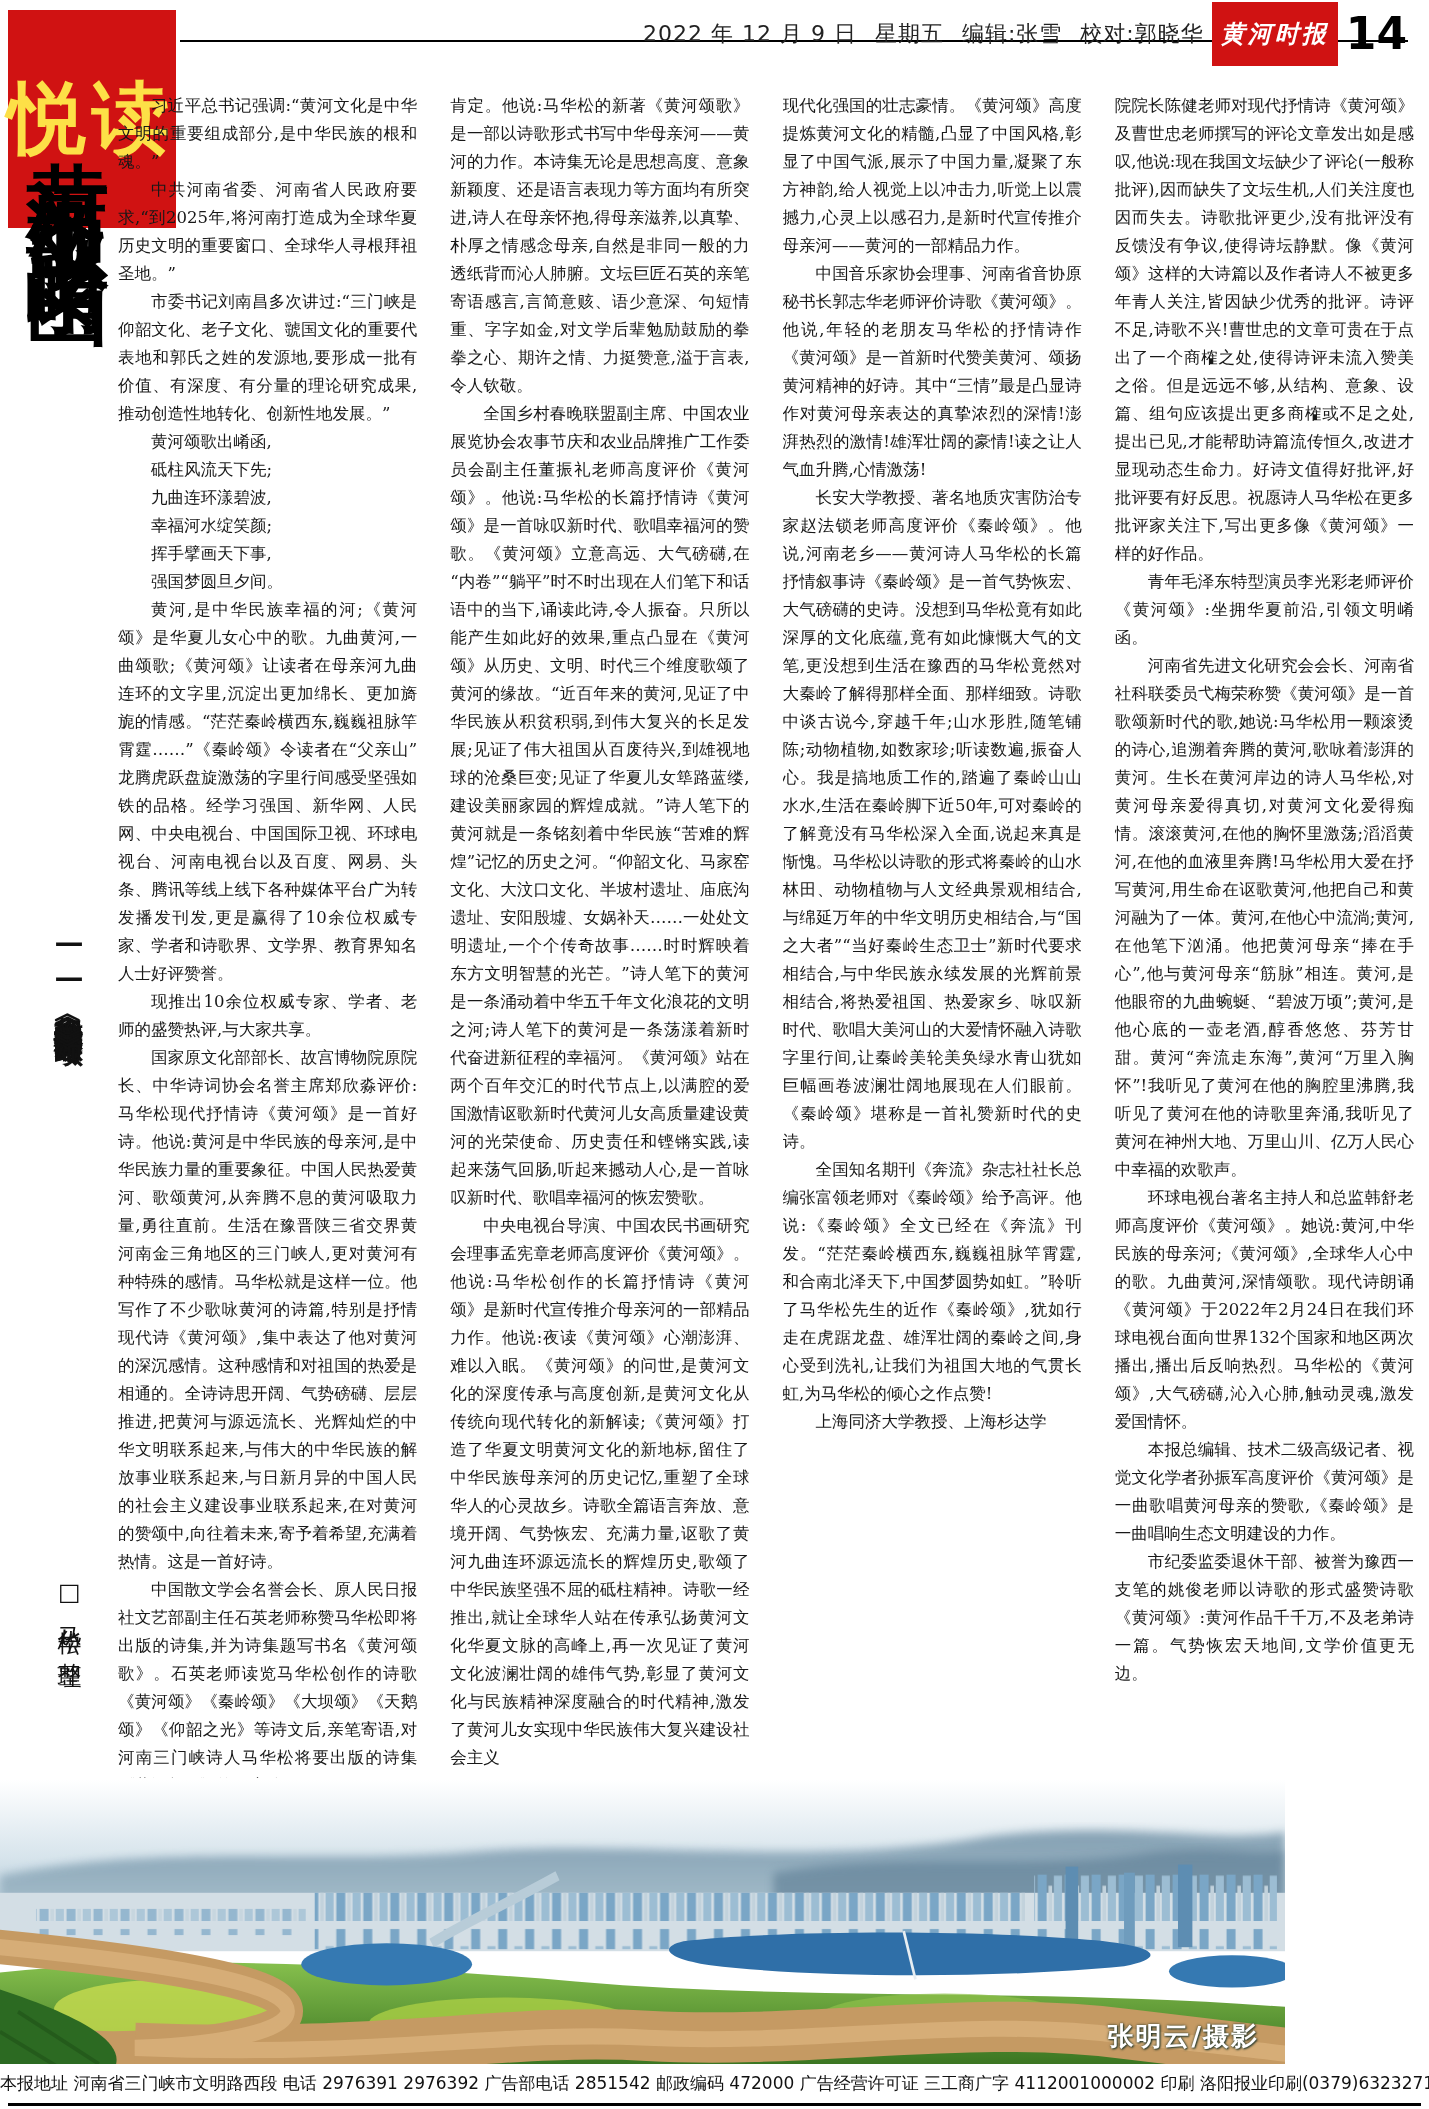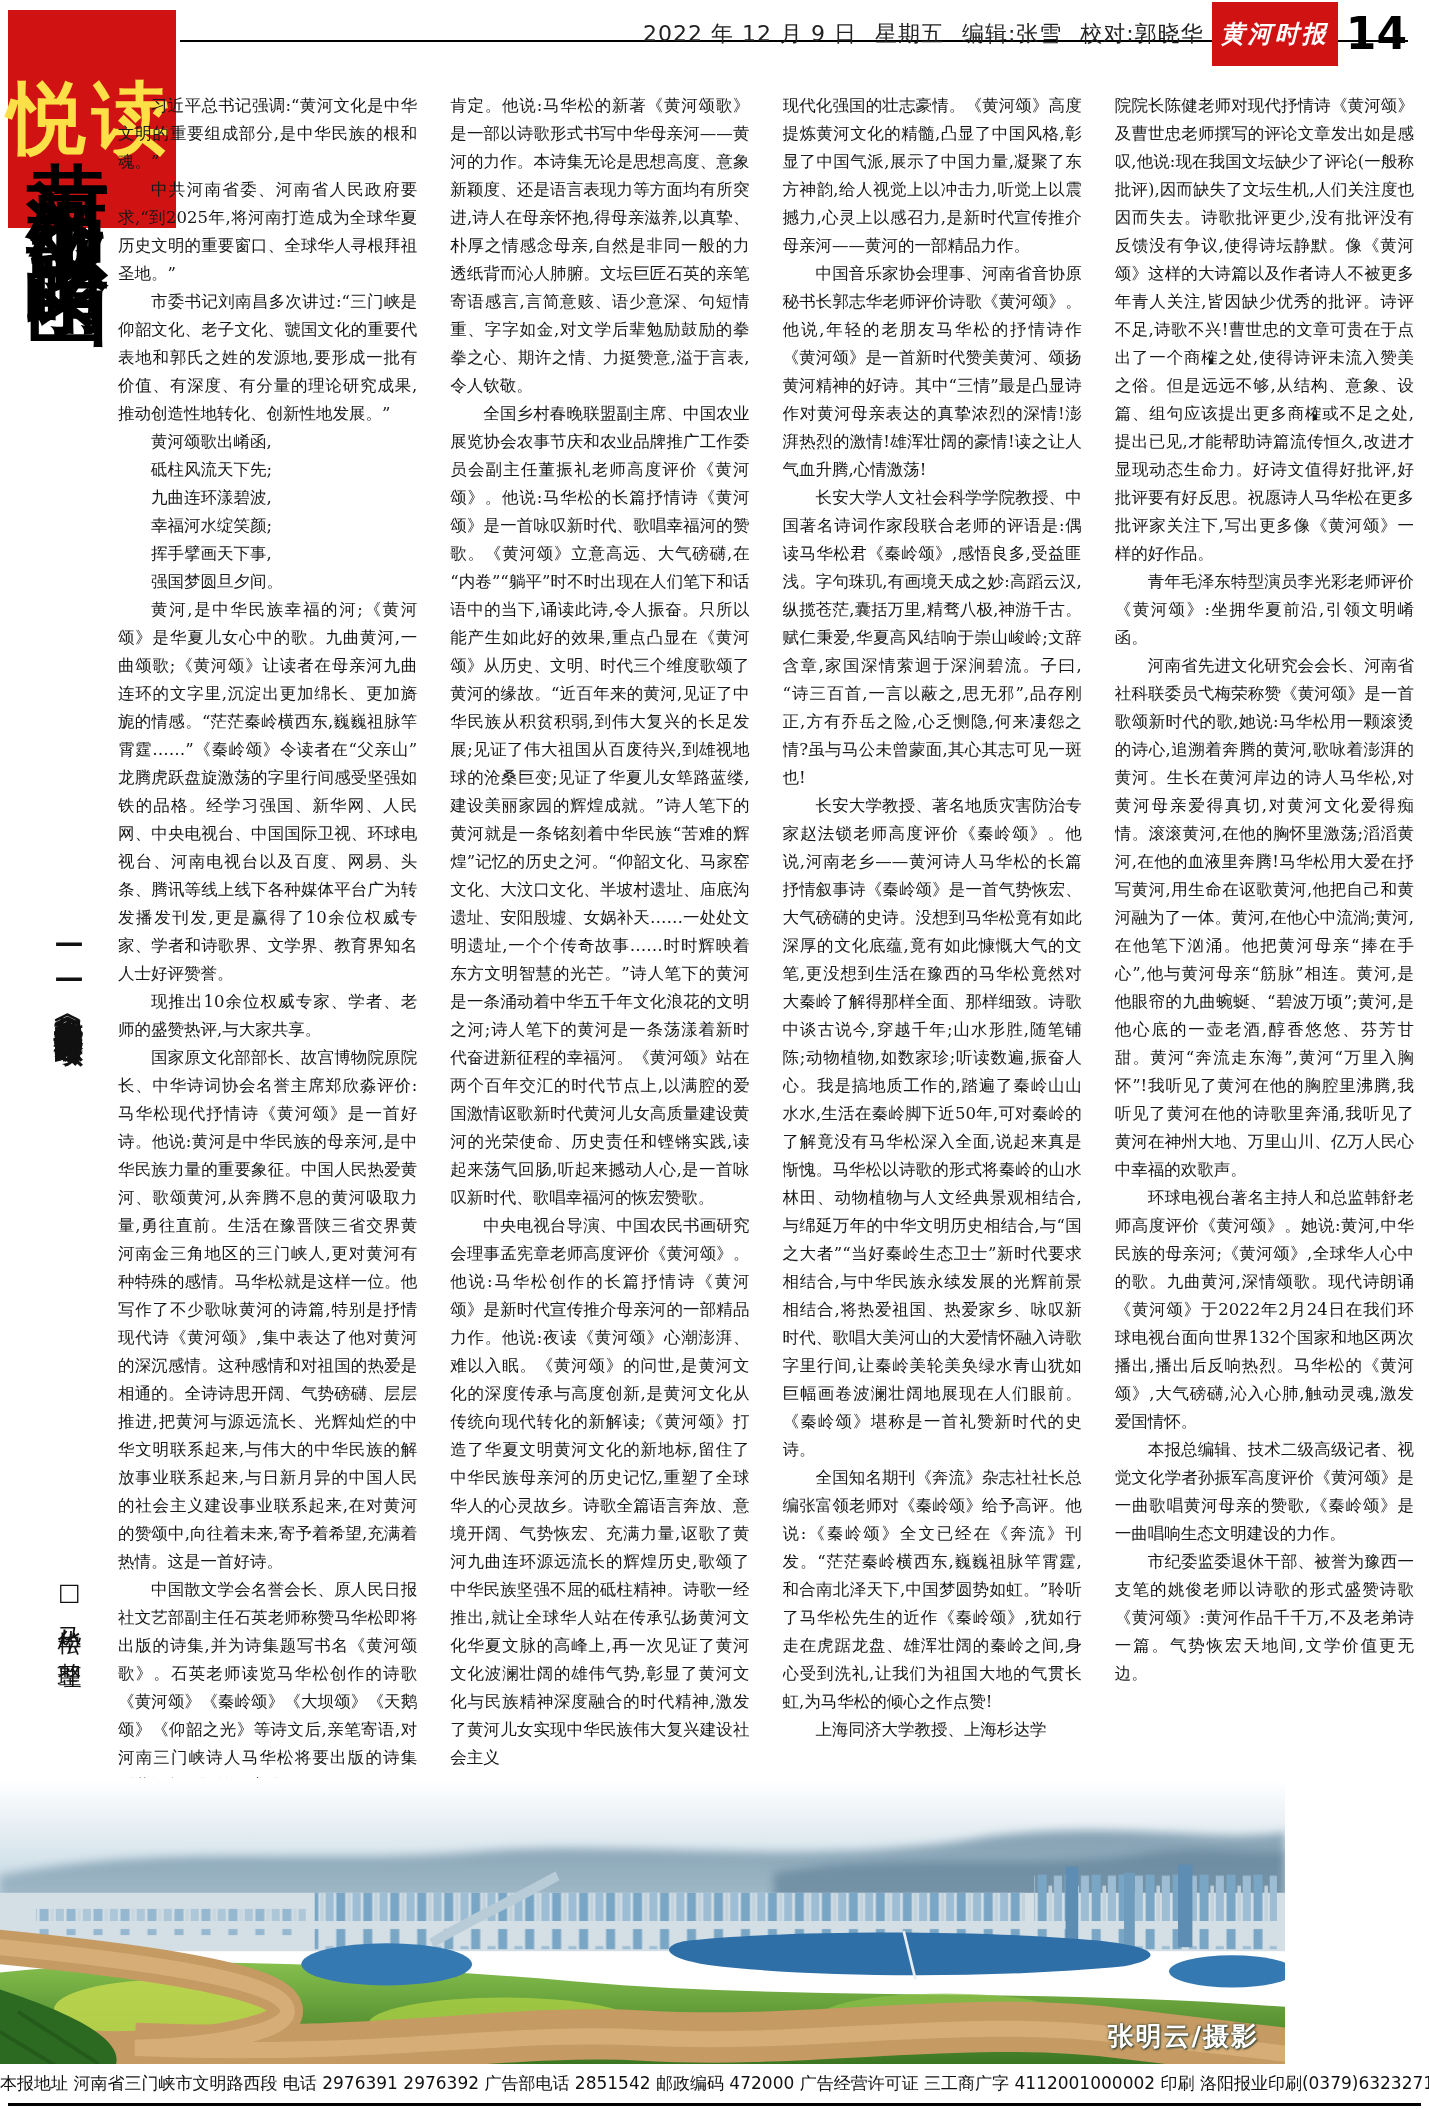--- a/index.html
+++ b/index.html
@@ -111,21 +111,20 @@
 
   <div class="col">
     <p class="cont">肯定。他说:马华松的新著《黄河颂歌》是一部以诗歌形式书写中华母亲河——黄河的力作。本诗集无论是思想高度、意象新颖度、还是语言表现力等方面均有所突进,诗人在母亲怀抱,得母亲滋养,以真挚、朴厚之情感念母亲,自然是非同一般的力透纸背而沁人肺腑。文坛巨匠石英的亲笔寄语感言,言简意赅、语少意深、句短情重、字字如金,对文学后辈勉励鼓励的拳拳之心、期许之情、力挺赞意,溢于言表,令人钦敬。</p>
     <p>全国乡村春晚联盟副主席、中国农业展览协会农事节庆和农业品牌推广工作委员会副主任董振礼老师高度评价《黄河颂》。他说:马华松的长篇抒情诗《黄河颂》是一首咏叹新时代、歌唱幸福河的赞歌。《黄河颂》立意高远、大气磅礴,在“内卷”“躺平”时不时出现在人们笔下和话语中的当下,诵读此诗,令人振奋。只所以能产生如此好的效果,重点凸显在《黄河颂》从历史、文明、时代三个维度歌颂了黄河的缘故。“近百年来的黄河,见证了中华民族从积贫积弱,到伟大复兴的长足发展;见证了伟大祖国从百废待兴,到雄视地球的沧桑巨变;见证了华夏儿女筚路蓝缕,建设美丽家园的辉煌成就。”诗人笔下的黄河就是一条铭刻着中华民族“苦难的辉煌”记忆的历史之河。“仰韶文化、马家窑文化、大汶口文化、半坡村遗址、庙底沟遗址、安阳殷墟、女娲补天……一处处文明遗址,一个个传奇故事……时时辉映着东方文明智慧的光芒。”诗人笔下的黄河是一条涌动着中华五千年文化浪花的文明之河;诗人笔下的黄河是一条荡漾着新时代奋进新征程的幸福河。《黄河颂》站在两个百年交汇的时代节点上,以满腔的爱国激情讴歌新时代黄河儿女高质量建设黄河的光荣使命、历史责任和铿锵实践,读起来荡气回肠,听起来撼动人心,是一首咏叹新时代、歌唱幸福河的恢宏赞歌。</p>
     <p>中央电视台导演、中国农民书画研究会理事孟宪章老师高度评价《黄河颂》。他说:马华松创作的长篇抒情诗《黄河颂》是新时代宣传推介母亲河的一部精品力作。他说:夜读《黄河颂》心潮澎湃、难以入眠。《黄河颂》的问世,是黄河文化的深度传承与高度创新,是黄河文化从传统向现代转化的新解读;《黄河颂》打造了华夏文明黄河文化的新地标,留住了中华民族母亲河的历史记忆,重塑了全球华人的心灵故乡。诗歌全篇语言奔放、意境开阔、气势恢宏、充满力量,讴歌了黄河九曲连环源远流长的辉煌历史,歌颂了中华民族坚强不屈的砥柱精神。诗歌一经推出,就让全球华人站在传承弘扬黄河文化华夏文脉的高峰上,再一次见证了黄河文化波澜壮阔的雄伟气势,彰显了黄河文化与民族精神深度融合的时代精神,激发了黄河儿女实现中华民族伟大复兴建设社会主义</p>
   </div>
 
   <div class="col">
     <p class="cont">现代化强国的壮志豪情。《黄河颂》高度提炼黄河文化的精髓,凸显了中国风格,彰显了中国气派,展示了中国力量,凝聚了东方神韵,给人视觉上以冲击力,听觉上以震撼力,心灵上以感召力,是新时代宣传推介母亲河——黄河的一部精品力作。</p>
     <p>中国音乐家协会理事、河南省音协原秘书长郭志华老师评价诗歌《黄河颂》。他说,年轻的老朋友马华松的抒情诗作《黄河颂》是一首新时代赞美黄河、颂扬黄河精神的好诗。其中“三情”最是凸显诗作对黄河母亲表达的真挚浓烈的深情!澎湃热烈的激情!雄浑壮阔的豪情!读之让人气血升腾,心情激荡!</p>
-    <p>长安大学人文社会科学学院教授、中国著名诗词作家段联合老师的评语是:偶读马华松君《秦岭颂》,感悟良多,受益匪浅。字句珠玑,有画境天成之妙:高蹈云汉,纵揽苍茫,囊括万里,精骛八极,神游千古。赋仁秉爱,华夏高风结响于崇山峻岭;文辞含章,家国深情萦迴于深涧碧流。子曰,“诗三百首,一言以蔽之,思无邪”,品存刚正,方有乔岳之险,心乏恻隐,何来凄怨之情?虽与马公未曾蒙面,其心其志可见一斑也!</p>
     <p>长安大学教授、著名地质灾害防治专家赵法锁老师高度评价《秦岭颂》。他说,河南老乡——黄河诗人马华松的长篇抒情叙事诗《秦岭颂》是一首气势恢宏、大气磅礴的史诗。没想到马华松竟有如此深厚的文化底蕴,竟有如此慷慨大气的文笔,更没想到生活在豫西的马华松竟然对大秦岭了解得那样全面、那样细致。诗歌中谈古说今,穿越千年;山水形胜,随笔铺陈;动物植物,如数家珍;听读数遍,振奋人心。我是搞地质工作的,踏遍了秦岭山山水水,生活在秦岭脚下近50年,可对秦岭的了解竟没有马华松深入全面,说起来真是惭愧。马华松以诗歌的形式将秦岭的山水林田、动物植物与人文经典景观相结合,与绵延万年的中华文明历史相结合,与“国之大者”“当好秦岭生态卫士”新时代要求相结合,与中华民族永续发展的光辉前景相结合,将热爱祖国、热爱家乡、咏叹新时代、歌唱大美河山的大爱情怀融入诗歌字里行间,让秦岭美轮美奂绿水青山犹如巨幅画卷波澜壮阔地展现在人们眼前。《秦岭颂》堪称是一首礼赞新时代的史诗。</p>
     <p>全国知名期刊《奔流》杂志社社长总编张富领老师对《秦岭颂》给予高评。他说:《秦岭颂》全文已经在《奔流》刊发。“茫茫秦岭横西东,巍巍祖脉竿霄霆,和合南北泽天下,中国梦圆势如虹。”聆听了马华松先生的近作《秦岭颂》,犹如行走在虎踞龙盘、雄浑壮阔的秦岭之间,身心受到洗礼,让我们为祖国大地的气贯长虹,为马华松的倾心之作点赞!</p>
     <p>上海同济大学教授、上海杉达学</p>
   </div>
 
   <div class="col">
     <p class="cont">院院长陈健老师对现代抒情诗《黄河颂》及曹世忠老师撰写的评论文章发出如是感叹,他说:现在我国文坛缺少了评论(一般称批评),因而缺失了文坛生机,人们关注度也因而失去。诗歌批评更少,没有批评没有反馈没有争议,使得诗坛静默。像《黄河颂》这样的大诗篇以及作者诗人不被更多年青人关注,皆因缺少优秀的批评。诗评不足,诗歌不兴!曹世忠的文章可贵在于点出了一个商榷之处,使得诗评未流入赞美之俗。但是远远不够,从结构、意象、设篇、组句应该提出更多商榷或不足之处,提出已见,才能帮助诗篇流传恒久,改进才显现动态生命力。好诗文值得好批评,好批评要有好反思。祝愿诗人马华松在更多批评家关注下,写出更多像《黄河颂》一样的好作品。</p>
     <p>青年毛泽东特型演员李光彩老师评价《黄河颂》:坐拥华夏前沿,引领文明崤函。</p>
     <p>河南省先进文化研究会会长、河南省社科联委员弋梅荣称赞《黄河颂》是一首歌颂新时代的歌,她说:马华松用一颗滚烫的诗心,追溯着奔腾的黄河,歌咏着澎湃的黄河。生长在黄河岸边的诗人马华松,对黄河母亲爱得真切,对黄河文化爱得痴情。滚滚黄河,在他的胸怀里激荡;滔滔黄河,在他的血液里奔腾!马华松用大爱在抒写黄河,用生命在讴歌黄河,他把自己和黄河融为了一体。黄河,在他心中流淌;黄河,在他笔下汹涌。他把黄河母亲“捧在手心”,他与黄河母亲“筋脉”相连。黄河,是他眼帘的九曲蜿蜒、“碧波万顷”;黄河,是他心底的一壶老酒,醇香悠悠、芬芳甘甜。黄河“奔流走东海”,黄河“万里入胸怀”!我听见了黄河在他的胸腔里沸腾,我听见了黄河在他的诗歌里奔涌,我听见了黄河在神州大地、万里山川、亿万人民心中幸福的欢歌声。</p>
     <p>环球电视台著名主持人和总监韩舒老师高度评价《黄河颂》。她说:黄河,中华民族的母亲河;《黄河颂》,全球华人心中的歌。九曲黄河,深情颂歌。现代诗朗诵《黄河颂》于2022年2月24日在我们环球电视台面向世界132个国家和地区两次播出,播出后反响热烈。马华松的《黄河颂》,大气磅礴,沁入心肺,触动灵魂,激发爱国情怀。</p>

